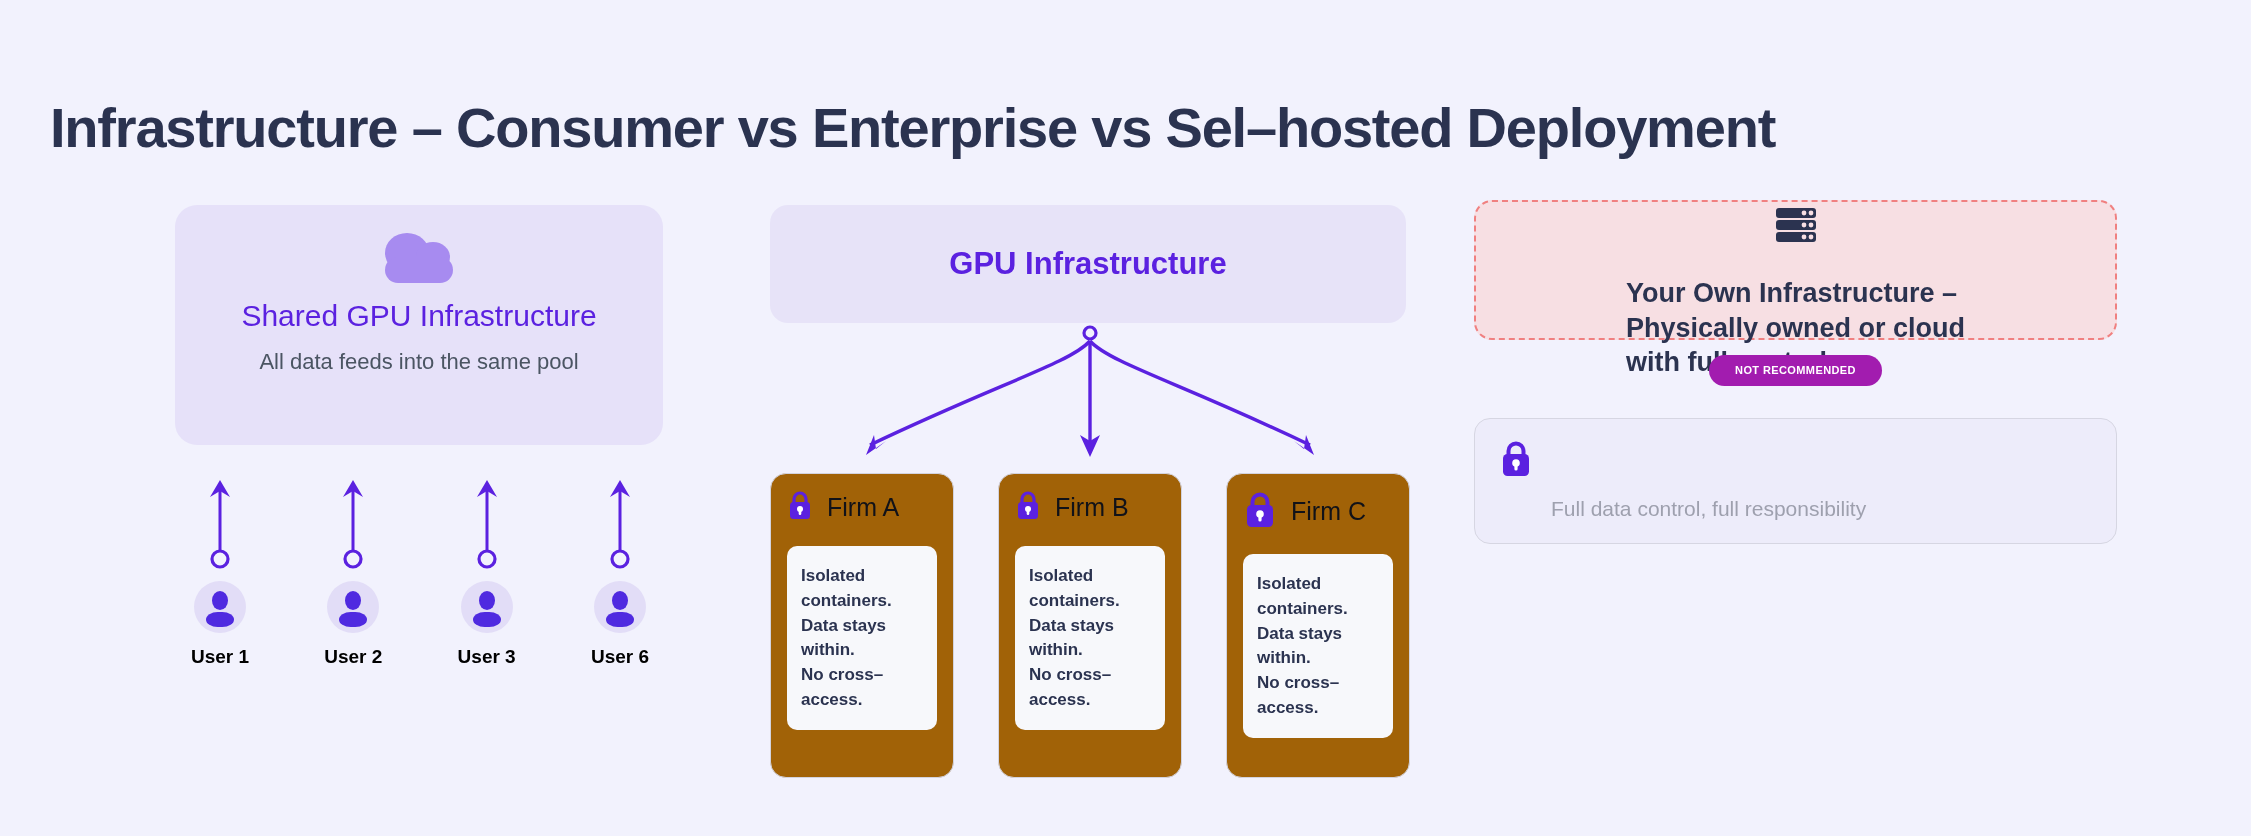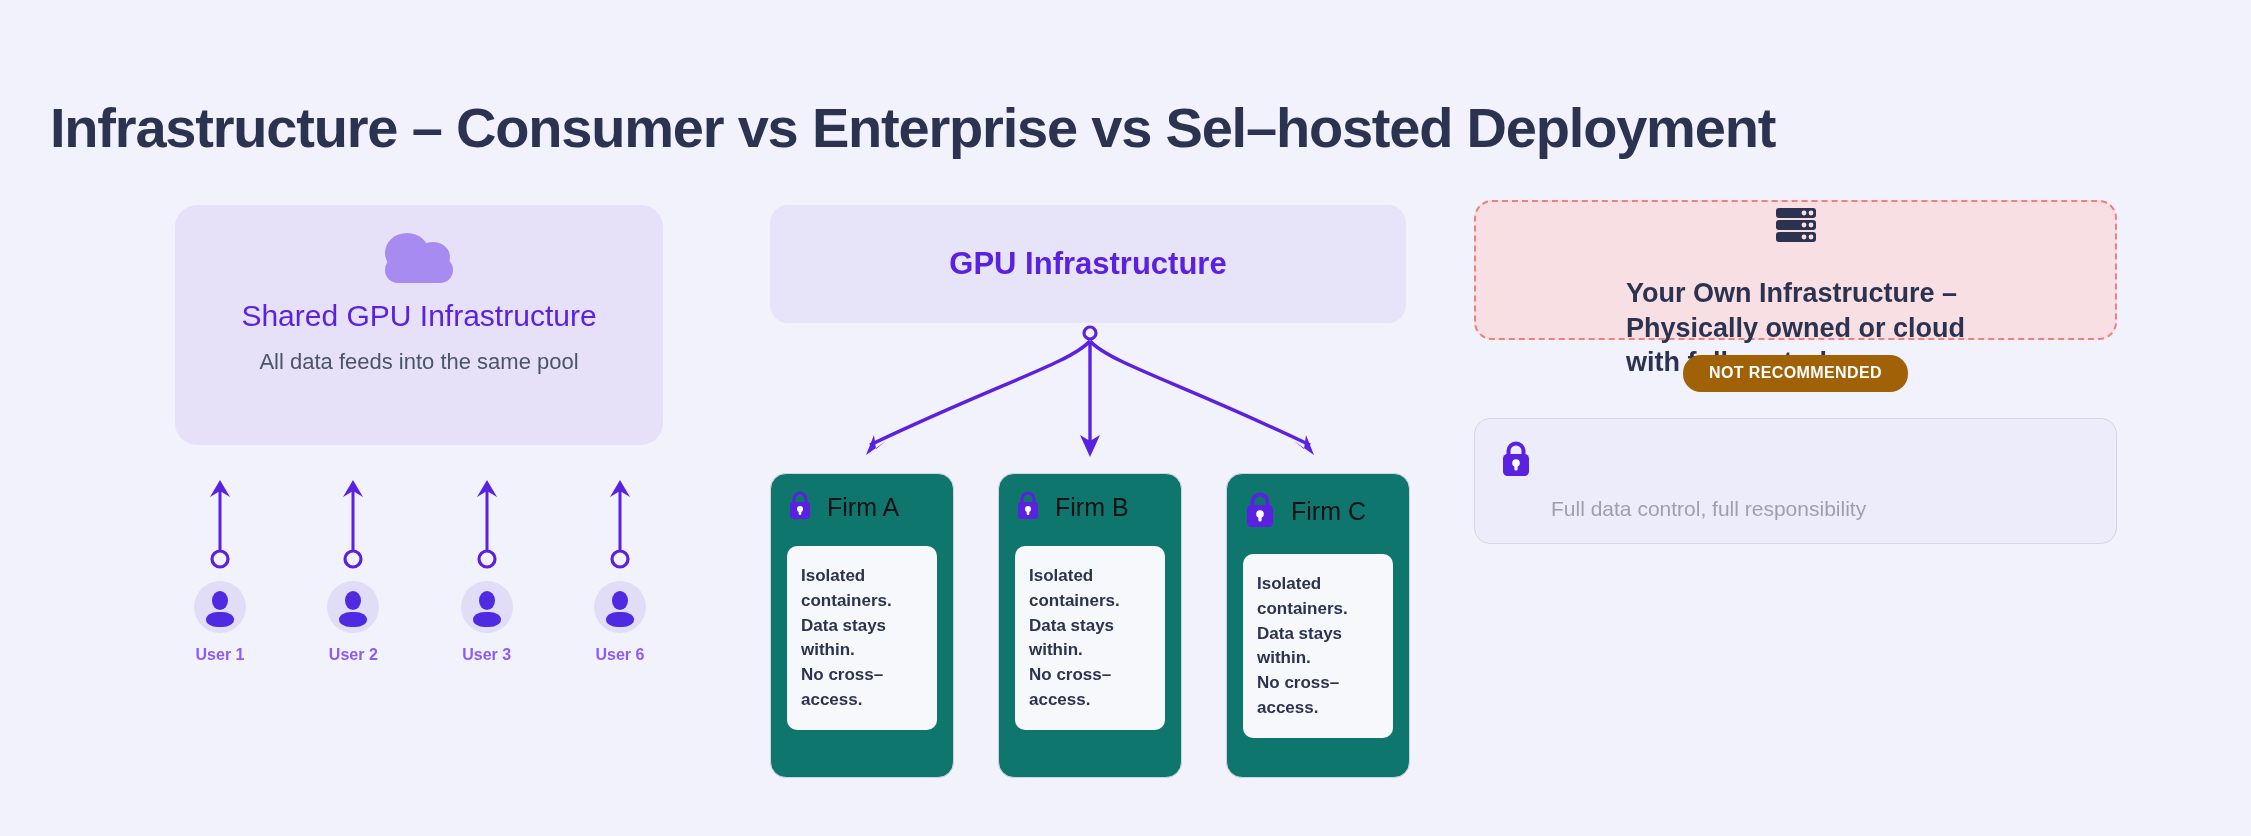--- a/index.html
+++ b/index.html
@@ -70,21 +70,21 @@
     background: #4f2ae0;
   }
   .avatar .body {
     position: absolute; left: 50%; top: 31px;
     transform: translateX(-50%);
     width: 28px; height: 15px; border-radius: 14px/9px;
     background: #4f2ae0;
   }
   .user-label {
     margin-top: 13px;
-    font-size: 16px; font-weight: bold; color: #8b5cf6;
+    font-size: 19px; font-weight: bold; color: #000000;
     white-space: nowrap;
   }
 
   
   #col-enterprise { left: 770px; top: 205px; width: 640px; }
   .gpu-card {
     width: 636px; height: 118px;
     background: #e7e3f8;
     border-radius: 18px;
     display: flex; align-items: center; justify-content: center;
@@ -96,21 +96,21 @@
     width: 640px; height: 160px;
   }
 
   .firms-row {
     position: absolute; left: 0; top: 268px;
     width: 640px;
     display: flex; justify-content: space-between;
   }
   .firm-card {
     width: 184px; height: 305px;
-    background: #0f766e;
+    background: #a16207;
     border: 1.5px solid #d3d3de;
     border-radius: 16px;
     box-sizing: border-box;
     padding: 16px 16px 18px 16px;
   }
   .firm-head { display: flex; align-items: center; gap: 14px; }
   .firm-name { font-size: 25px; color: #111218; }
   .firm-body {
     margin-top: 22px;
     background: #f7f8fb;
@@ -141,22 +141,22 @@
   .own-text {
     font-size: 27px; font-weight: bold; line-height: 1.28;
     color: #2b3350;
     white-space: pre-line;
   }
   .badge-row {
     position: absolute; left: 0; top: 155px;
     width: 643px; display: flex; justify-content: center;
   }
   .badge {
-    background: #a16207; color: #ffffff;
-    font-size: 16px; font-weight: bold; letter-spacing: 0.4px;
+    background: #a21caf; color: #ffffff;
+    font-size: 11px; font-weight: bold; letter-spacing: 0.4px;
     border-radius: 18px;
     padding: 9px 26px 10px 26px;
     white-space: nowrap;
   }
   .iso-card {
     position: absolute; left: 0; top: 218px;
     width: 643px; height: 126px;
     background: #edecfa;
     border: 1.5px solid #d6d6e2;
     border-radius: 16px;

